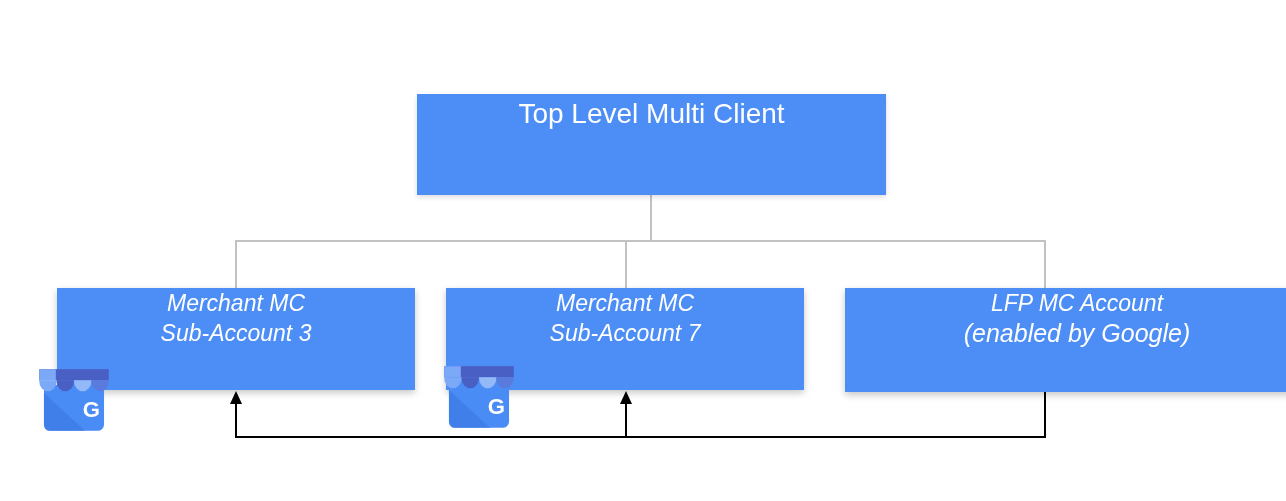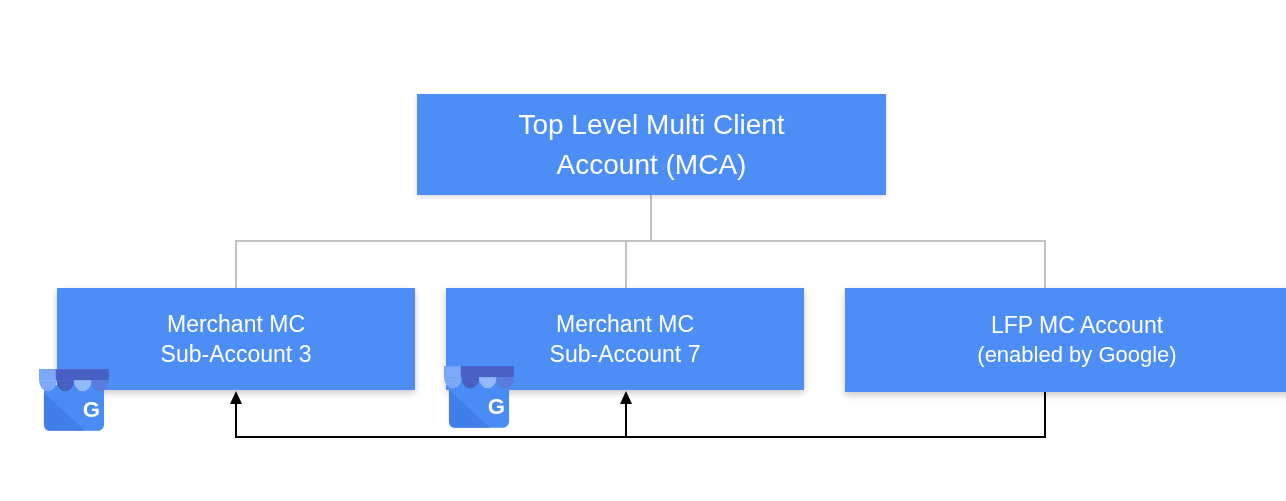--- a/index.html
+++ b/index.html
@@ -4,30 +4,30 @@
 <style>
   html,body{margin:0;padding:0;}
   body{font-family:"Liberation Sans",sans-serif;background:#fff;}
   .stage{position:relative;width:1286px;height:501px;background:var(--canvas-bg,#fff);overflow:hidden;}
 
   
   .node{
     position:absolute;
     background:var(--node-fill,#4C8DF6);
     color:var(--node-text,#fff);
-    display:flex;flex-direction:column;align-items:center;justify-content:center;
+    display:flex;flex-direction:column;align-items:center;
     text-align:center;
   }
   .node.top{box-shadow:0 2px 5px rgba(0,0,0,.15);}
-  .node.child{box-shadow:0 3px 7px rgba(0,0,0,.22);}
+  .node.child{box-shadow:0 3px 7px rgba(0,0,0,.22);font-style:italic;}
   .node-mca{left:417px;top:94px;width:469px;height:101px;font-size:28px;line-height:40px;}
   .node-sub1{left:57px;top:288px;width:358px;height:102px;font-size:23px;line-height:30px;}
   .node-sub2{left:446px;top:288px;width:358px;height:102px;font-size:23px;line-height:30px;}
   .node-lfp{left:845px;top:288px;width:464px;height:104px;font-size:23px;line-height:30px;}
-  .node-lfp .sub{font-size:22px;}
+  .node-lfp .sub{font-size:25px;}
 
   
   .tree-line{position:absolute;background:var(--tree-line,#C2C2C2);}
   .flow-line{position:absolute;background:var(--flow-line,#000);}
   .tl-stem{left:650px;top:195px;width:2px;height:46px;}
   .tl-rail{left:235px;top:240px;width:811px;height:2px;}
   .tl-drop1{left:235px;top:240px;width:2px;height:48px;}
   .tl-drop2{left:625px;top:240px;width:2px;height:48px;}
   .tl-drop3{left:1044px;top:240px;width:2px;height:48px;}
 
@@ -61,21 +61,20 @@
 
   <div class="flow-line fl-rail"></div>
   <div class="flow-line fl-up1"></div>
   <div class="flow-line fl-up2"></div>
   <div class="flow-line fl-down3"></div>
   <div class="arrowhead ah1"></div>
   <div class="arrowhead ah2"></div>
 
   <div class="node top node-mca">
     <span>Top Level Multi Client</span>
-    <span>Account (MCA)</span>
   </div>
 
   <div class="node child node-sub1">
     <span>Merchant MC</span>
     <span>Sub-Account 3</span>
   </div>
 
   <div class="node child node-sub2">
     <span>Merchant MC</span>
     <span>Sub-Account 7</span>

